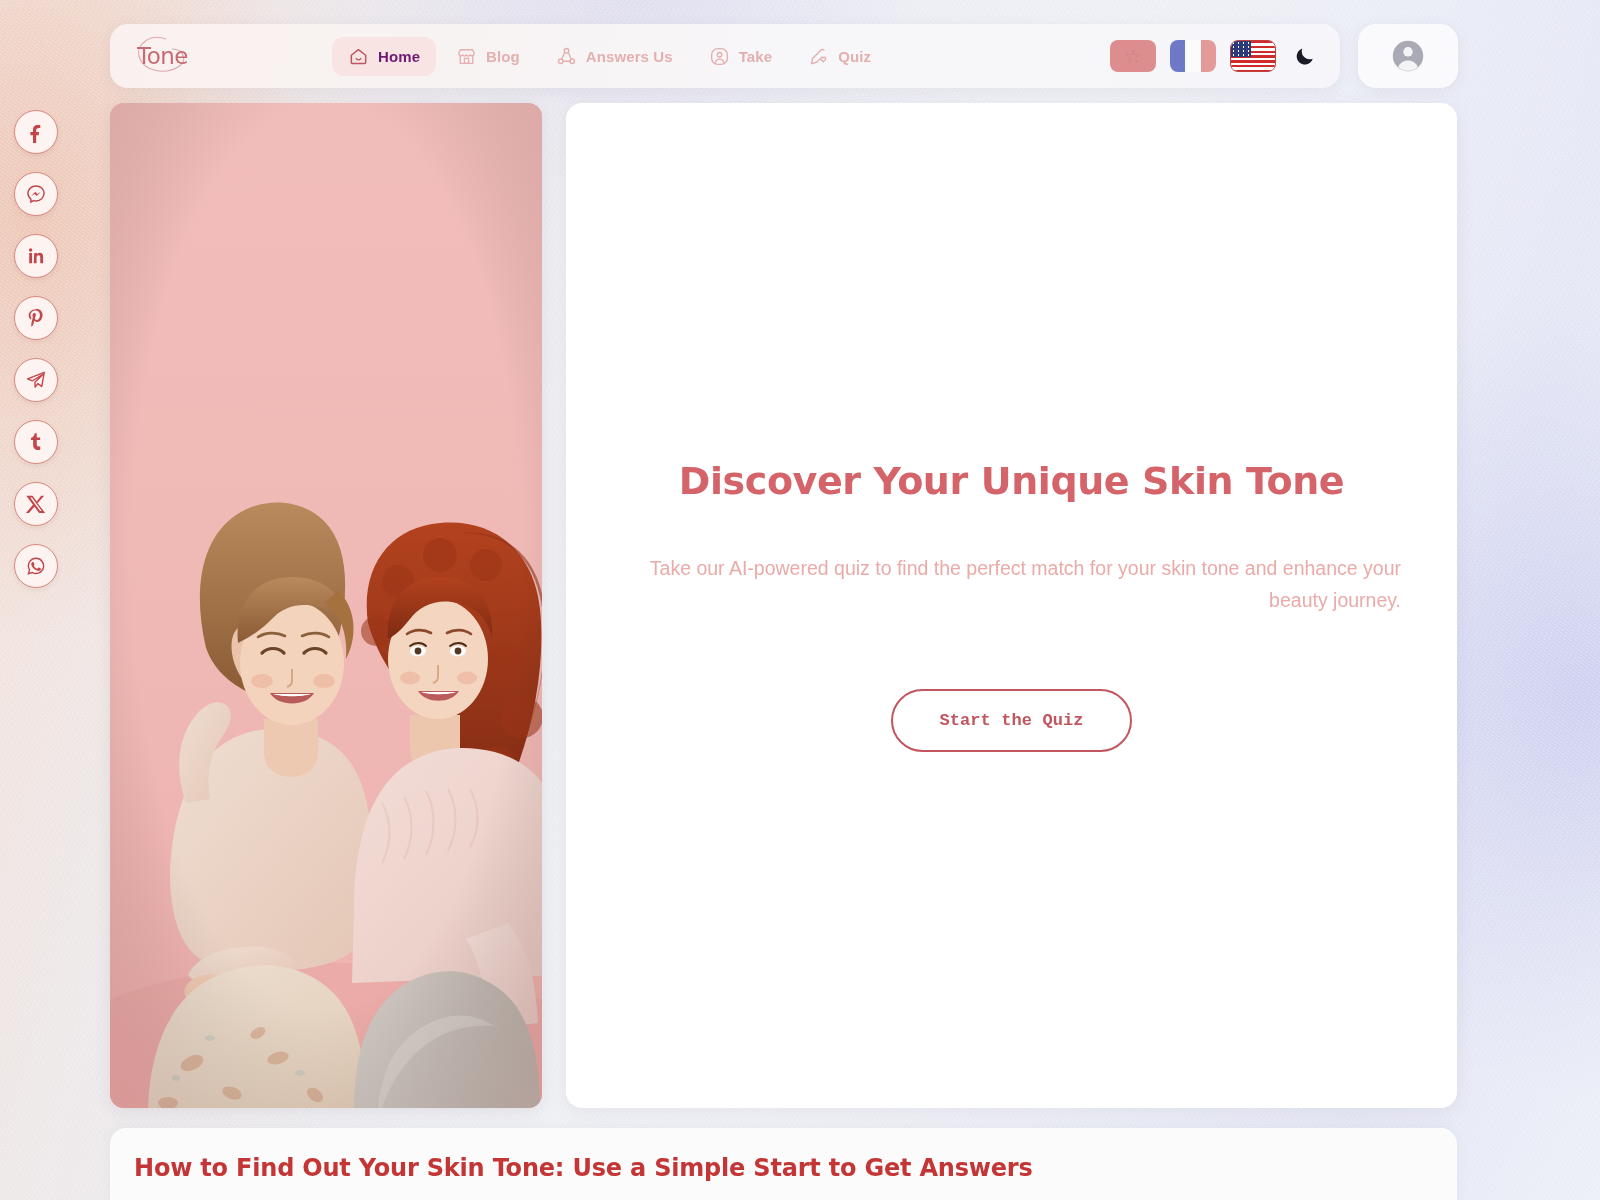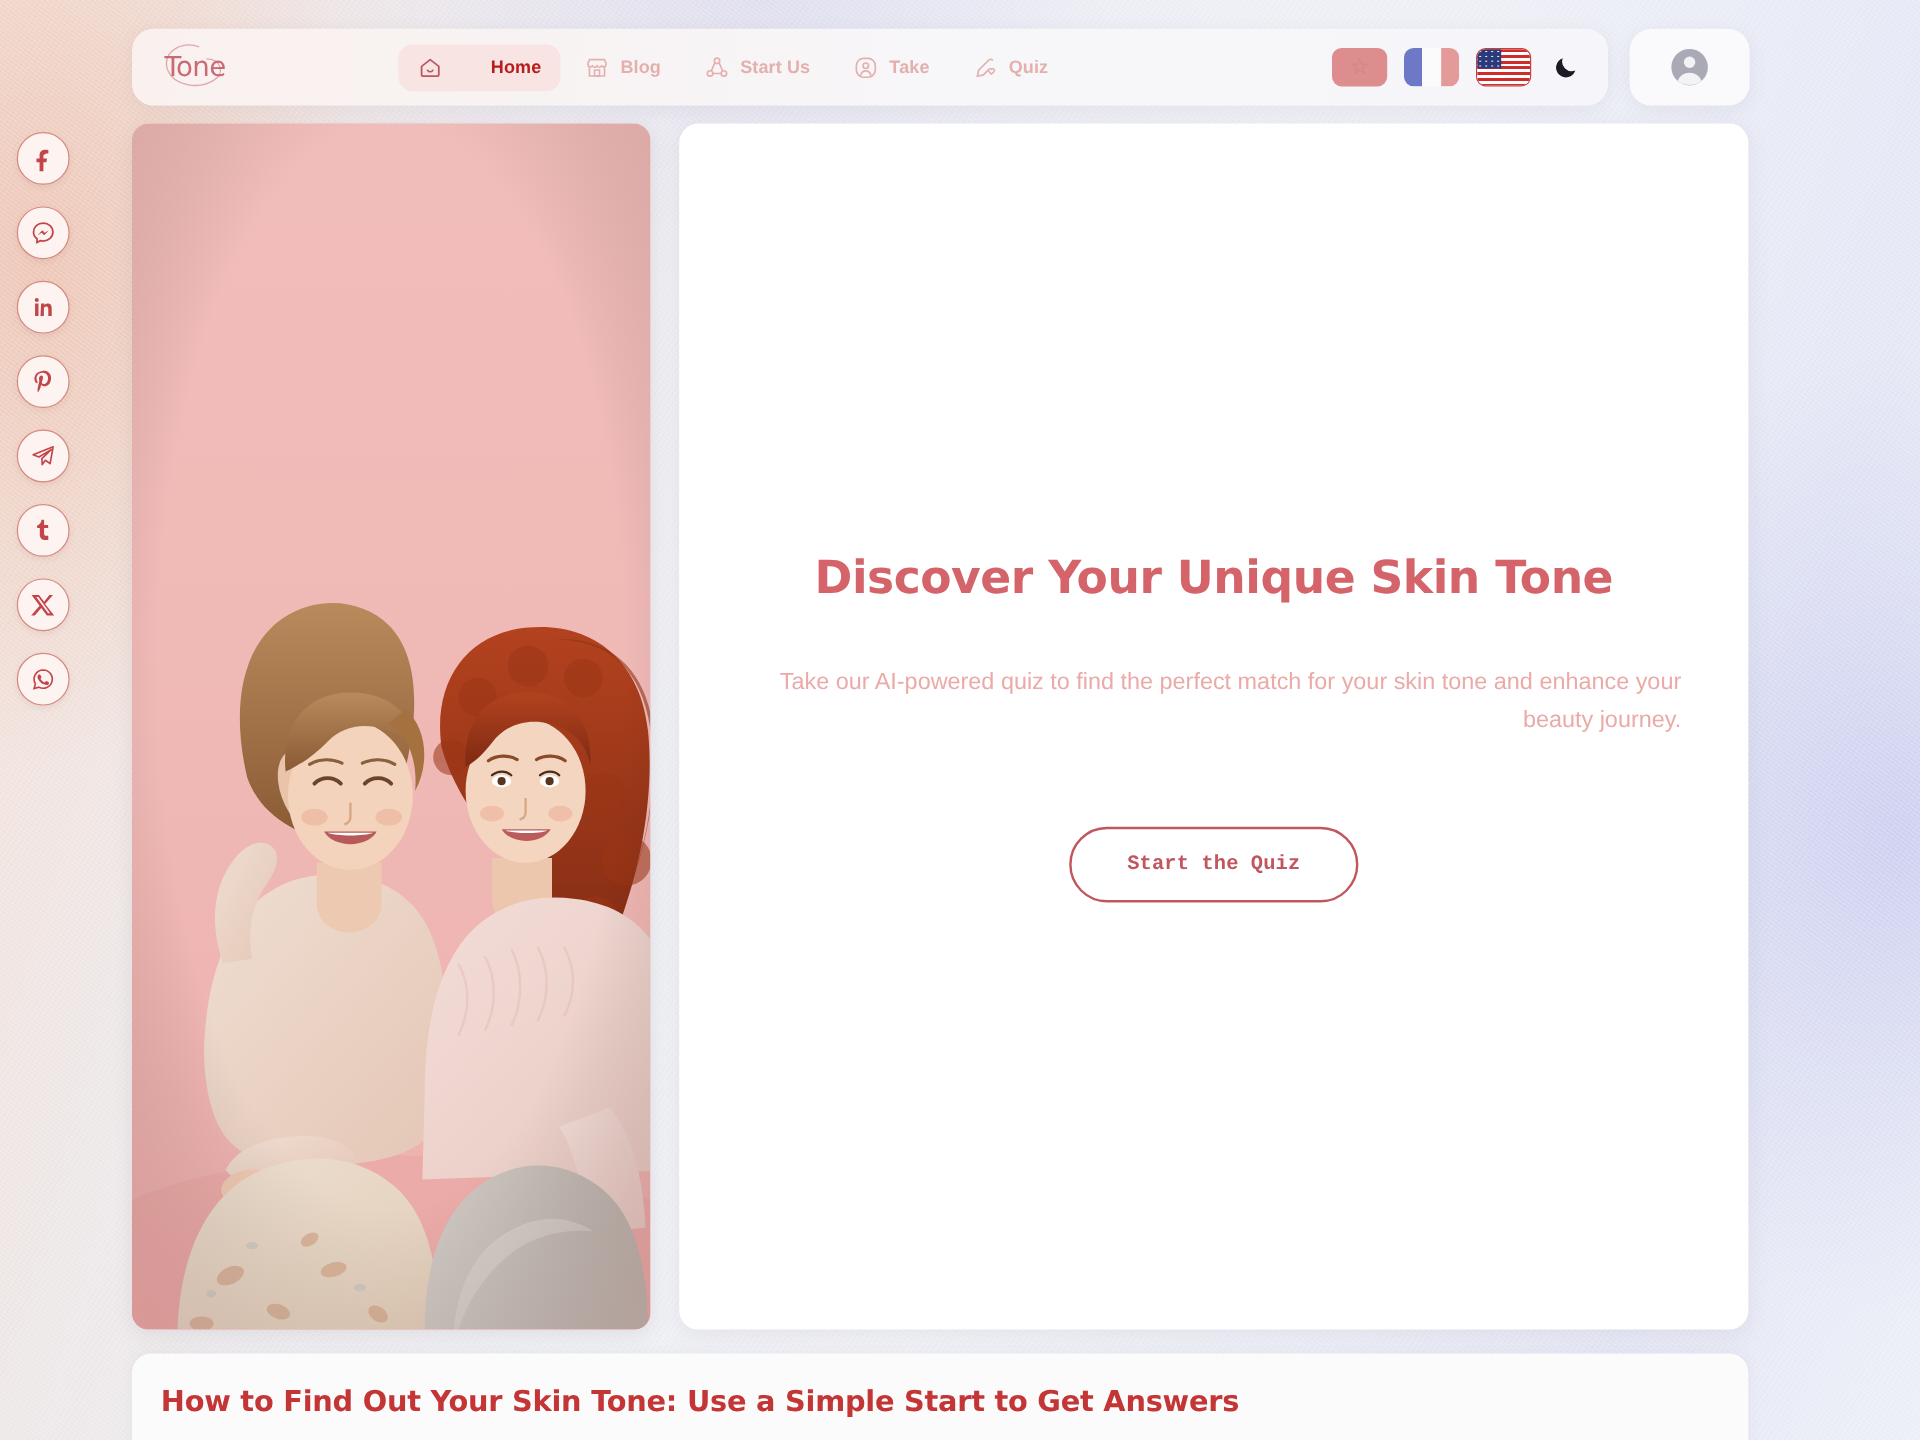--- a/index.html
+++ b/index.html
@@ -147,21 +147,21 @@
   }
   .nav-item.active {
     background: #f7e4e3;
   }
   .nav-label {
     font-size: 15px;
     color: #e4b0ae;
     font-weight: 600;
     letter-spacing: .1px;
   }
-  .nav-item.active .nav-label { color: #b91c1c; margin-left: 31px; }
+  .nav-item.active .nav-label { color: #701a75; }
   .nav-ico { width: 21px; height: 21px; display: block; }
 
   .header-right {
     margin-left: auto;
     display: flex;
     align-items: center;
     gap: 14px;
     padding-right: 6px;
   }
   .flag {
@@ -378,21 +378,21 @@
         <span class="nav-label">Blog</span>
       </div>
 
       <div class="nav-item">
         <svg class="nav-ico" viewBox="0 0 24 24">
           <circle cx="12" cy="5.4" r="2.6" fill="none" stroke="#e4b0ae" stroke-width="1.6"></circle>
           <circle cx="5.4" cy="17.4" r="2.6" fill="none" stroke="#e4b0ae" stroke-width="1.6"></circle>
           <circle cx="18.6" cy="17.4" r="2.6" fill="none" stroke="#e4b0ae" stroke-width="1.6"></circle>
           <path fill="none" stroke="#e4b0ae" stroke-width="1.5" d="M9.9 7.3 6.6 14.9m7.5-7.6 3.3 7.6M8 17.4h8"></path>
         </svg>
-        <span class="nav-label">Start Us</span>
+        <span class="nav-label">Answers Us</span>
       </div>
 
       <div class="nav-item">
         <svg class="nav-ico" viewBox="0 0 24 24">
           <rect x="3" y="3" width="18" height="18" rx="7" fill="none" stroke="#e4b0ae" stroke-width="1.6"></rect>
           <circle cx="12" cy="10" r="2.6" fill="none" stroke="#e4b0ae" stroke-width="1.6"></circle>
           <path fill="none" stroke="#e4b0ae" stroke-width="1.6" stroke-linecap="round" d="M7.2 19c.7-2.6 2.5-4 4.8-4s4.1 1.4 4.8 4"></path>
         </svg>
         <span class="nav-label">Take</span>
       </div>

